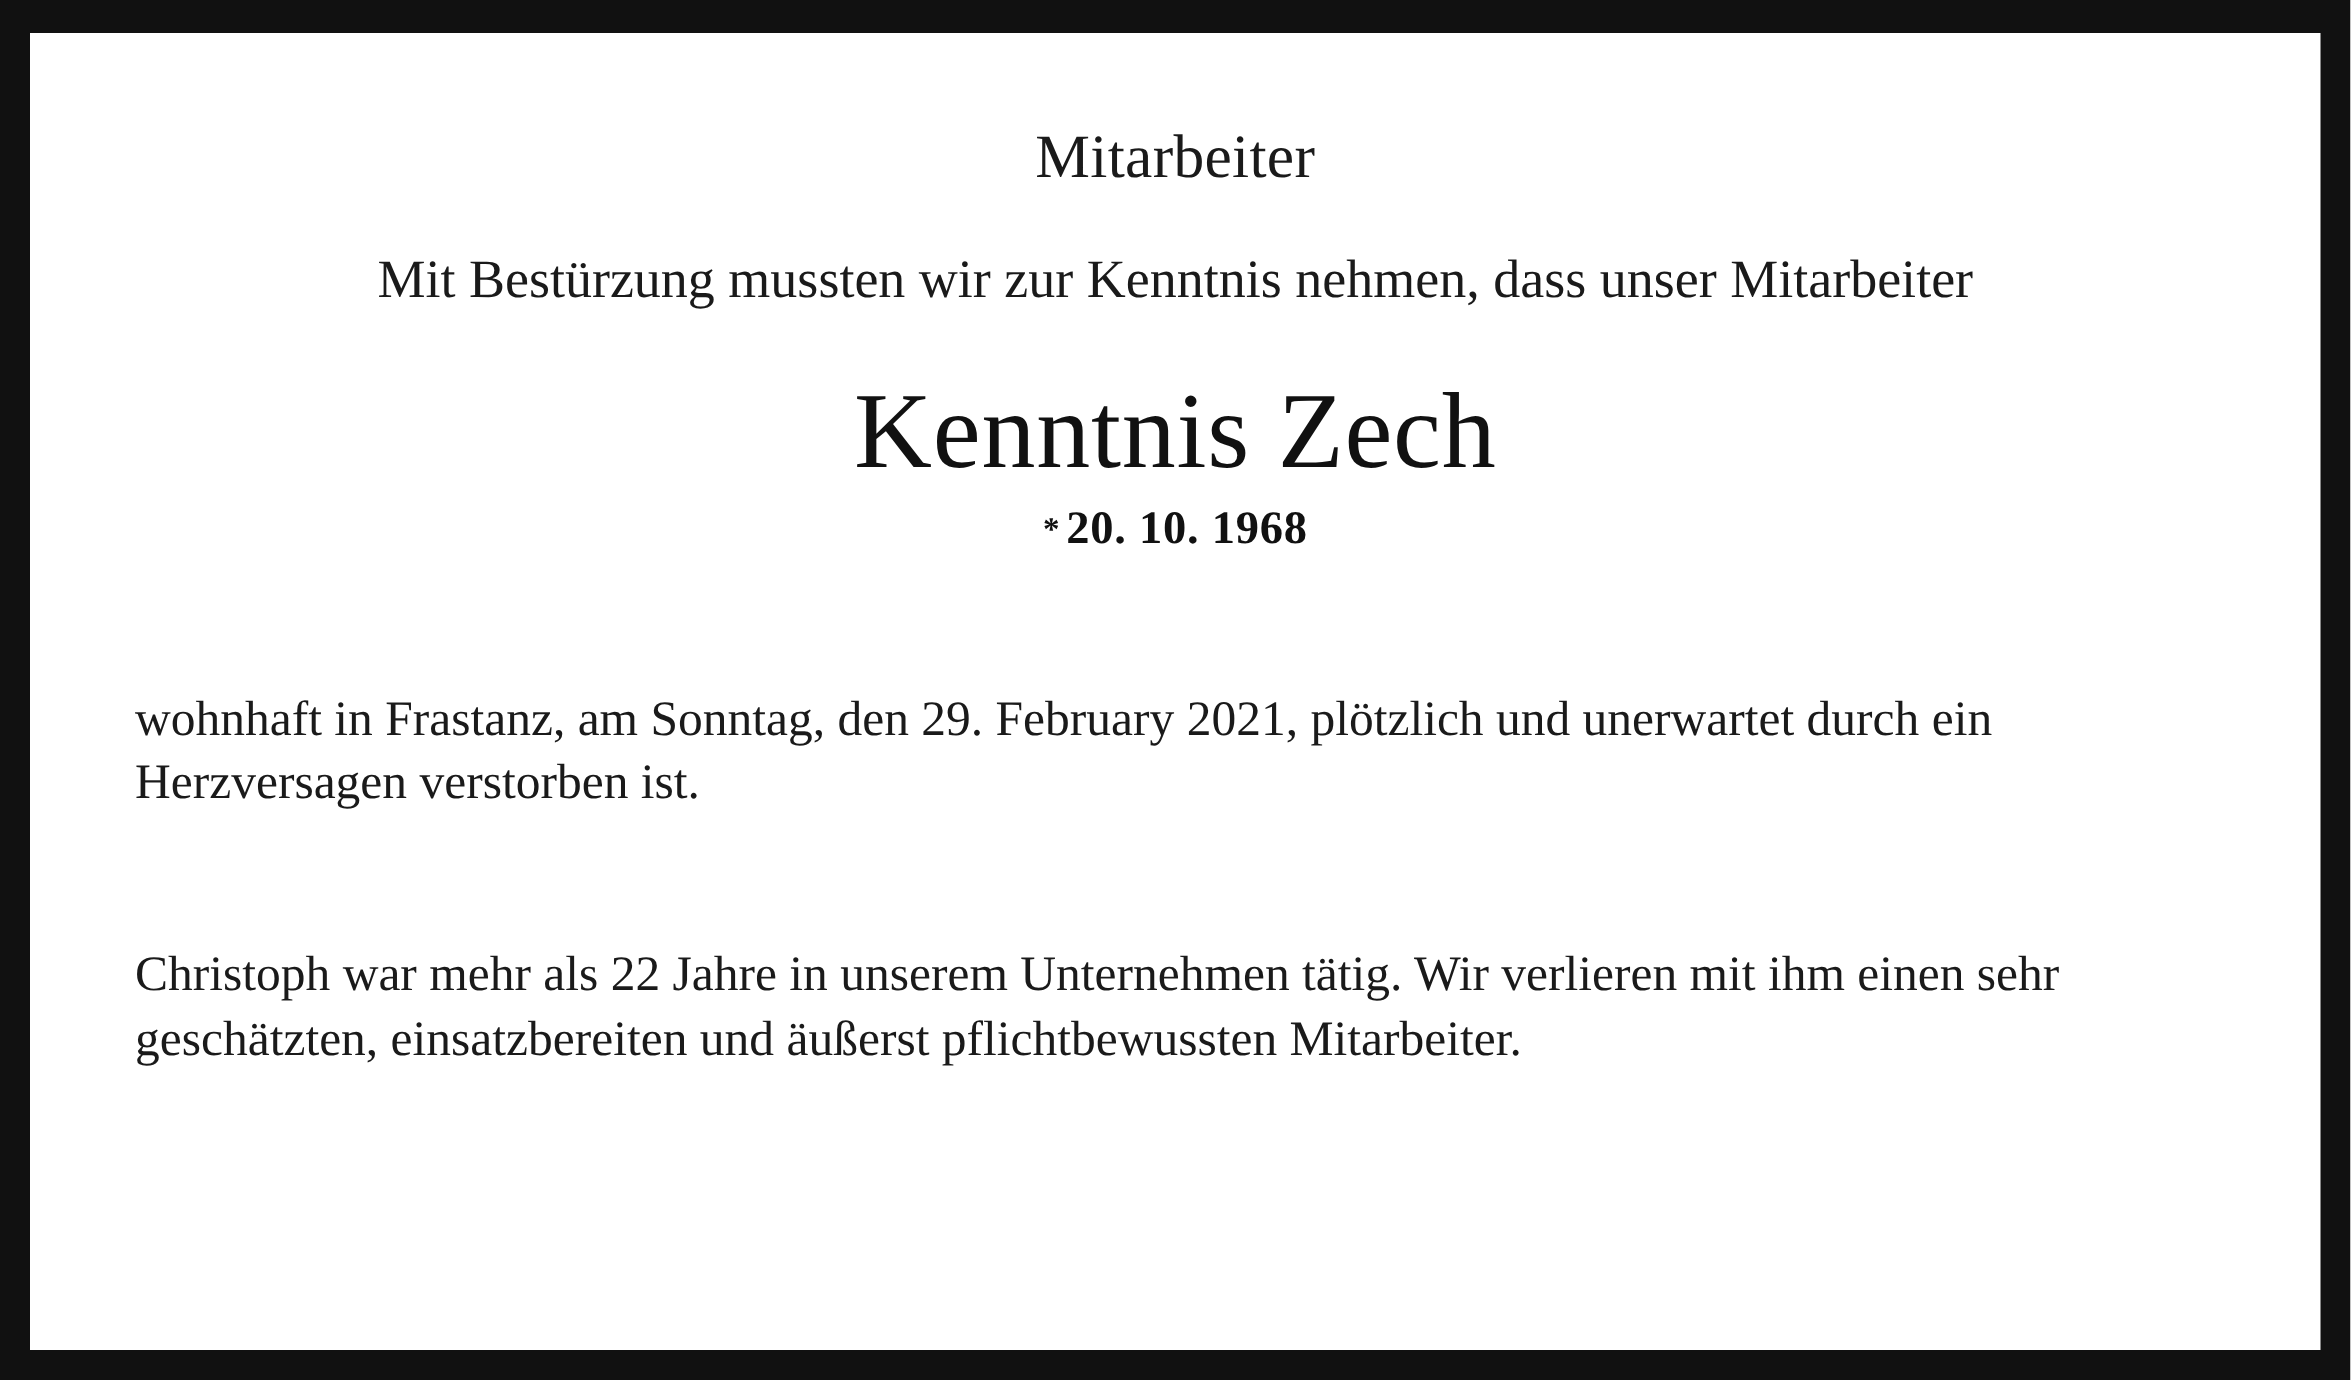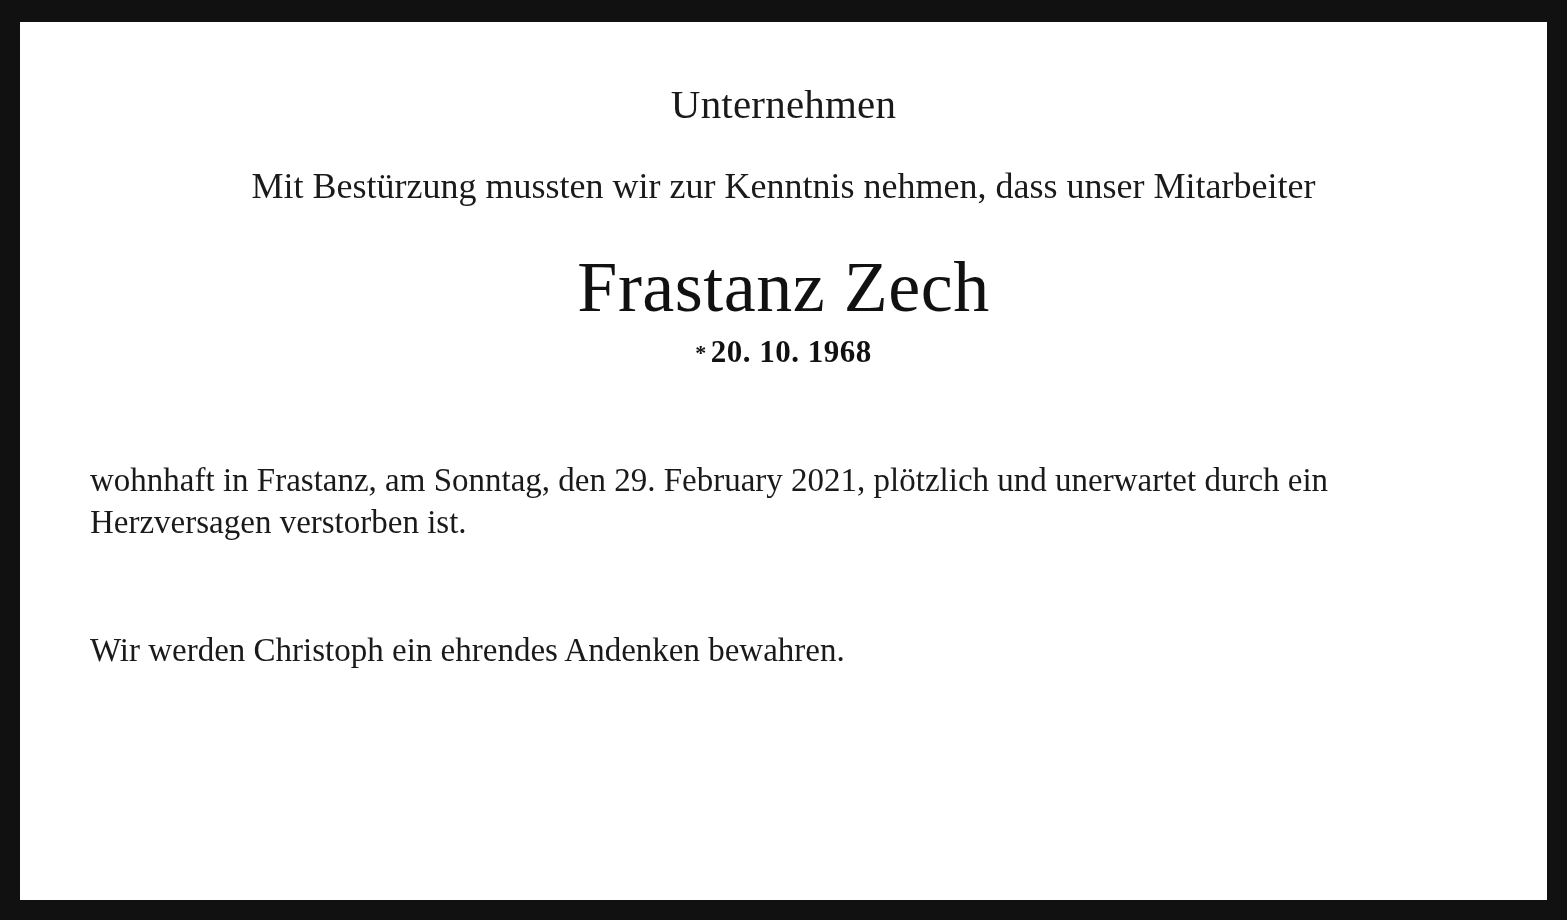--- a/index.html
+++ b/index.html
@@ -77,30 +77,30 @@
     text-align: left;
     color: #1a1a1a;
   }
 </style>
 </head>
 <body>
 
 <div class="obituary-frame">
   <div class="obituary-card">
 
-    <div class="heading">Unternehmen</div>
+    <div class="heading">Mitarbeiter</div>
 
     <div class="intro">Mit Bestürzung mussten wir zur Kenntnis nehmen, dass unser Mitarbeiter</div>
 
-    <div class="name">Frastanz Zech</div>
+    <div class="name">Kenntnis Zech</div>
 
     <div class="birth">
       <span class="star">*</span><span>20. 10. 1968</span>
     </div>
 
     <div class="body-block">
       <p class="para">wohnhaft in Frastanz, am Sonntag, den 29. February 2021, plötzlich und unerwartet durch ein Herzversagen verstorben ist.</p>
-      <p class="para">Wir werden Christoph ein ehrendes Andenken bewahren.</p>
+      <p class="para">Christoph war mehr als 22 Jahre in unserem Unternehmen tätig. Wir verlieren mit ihm einen sehr geschätzten, einsatzbereiten und äußerst pflichtbewussten Mitarbeiter.</p>
 
     </div>
 
   </div>
 </div>
 
 </body></html>

